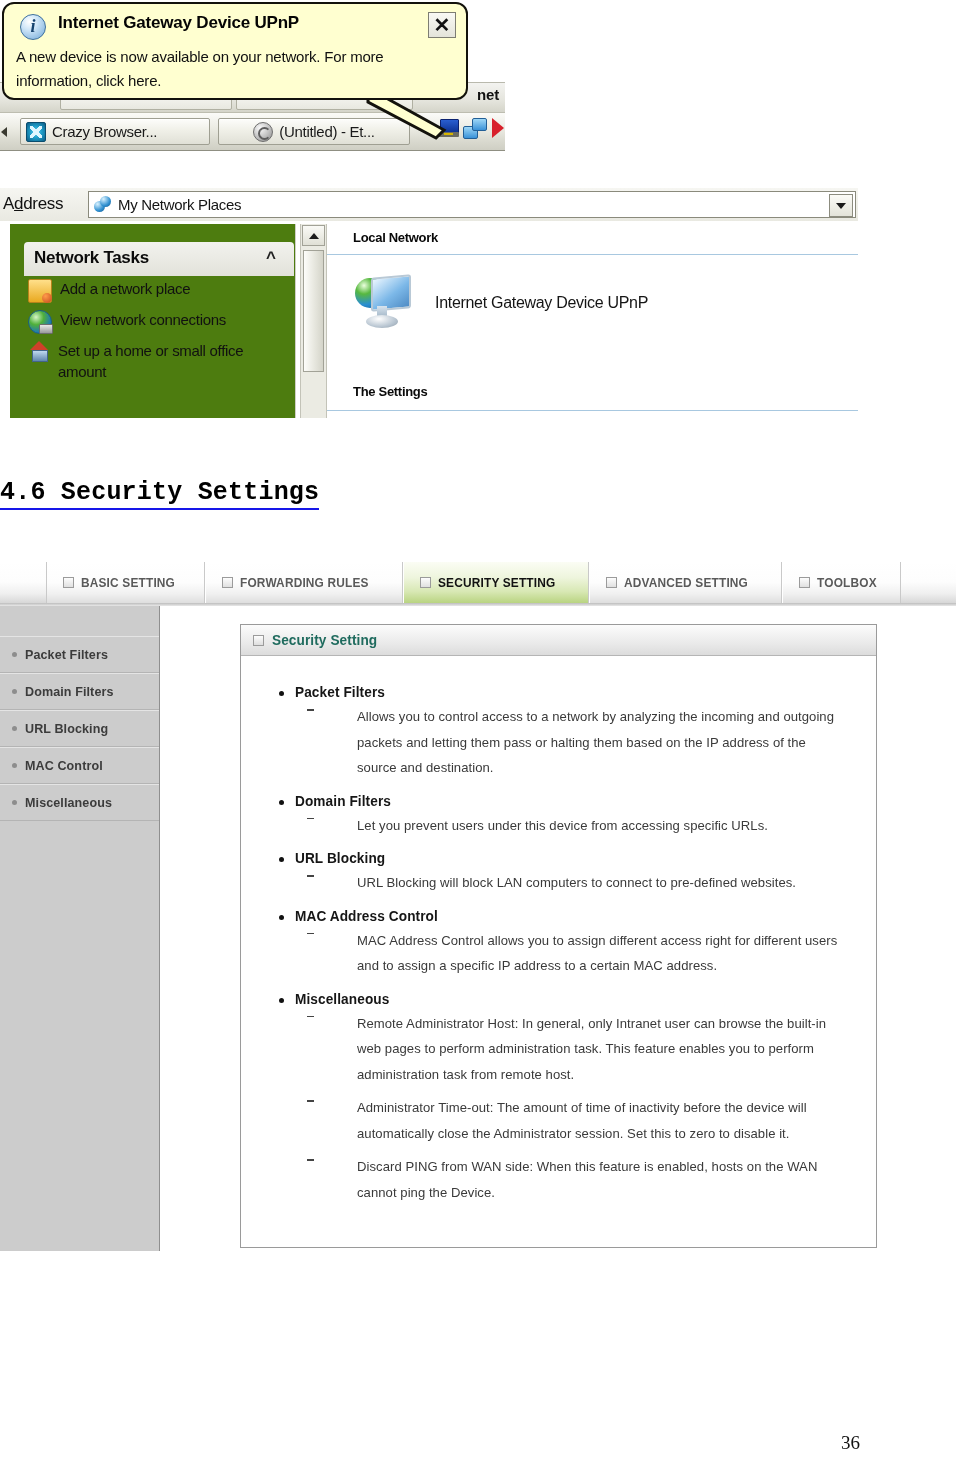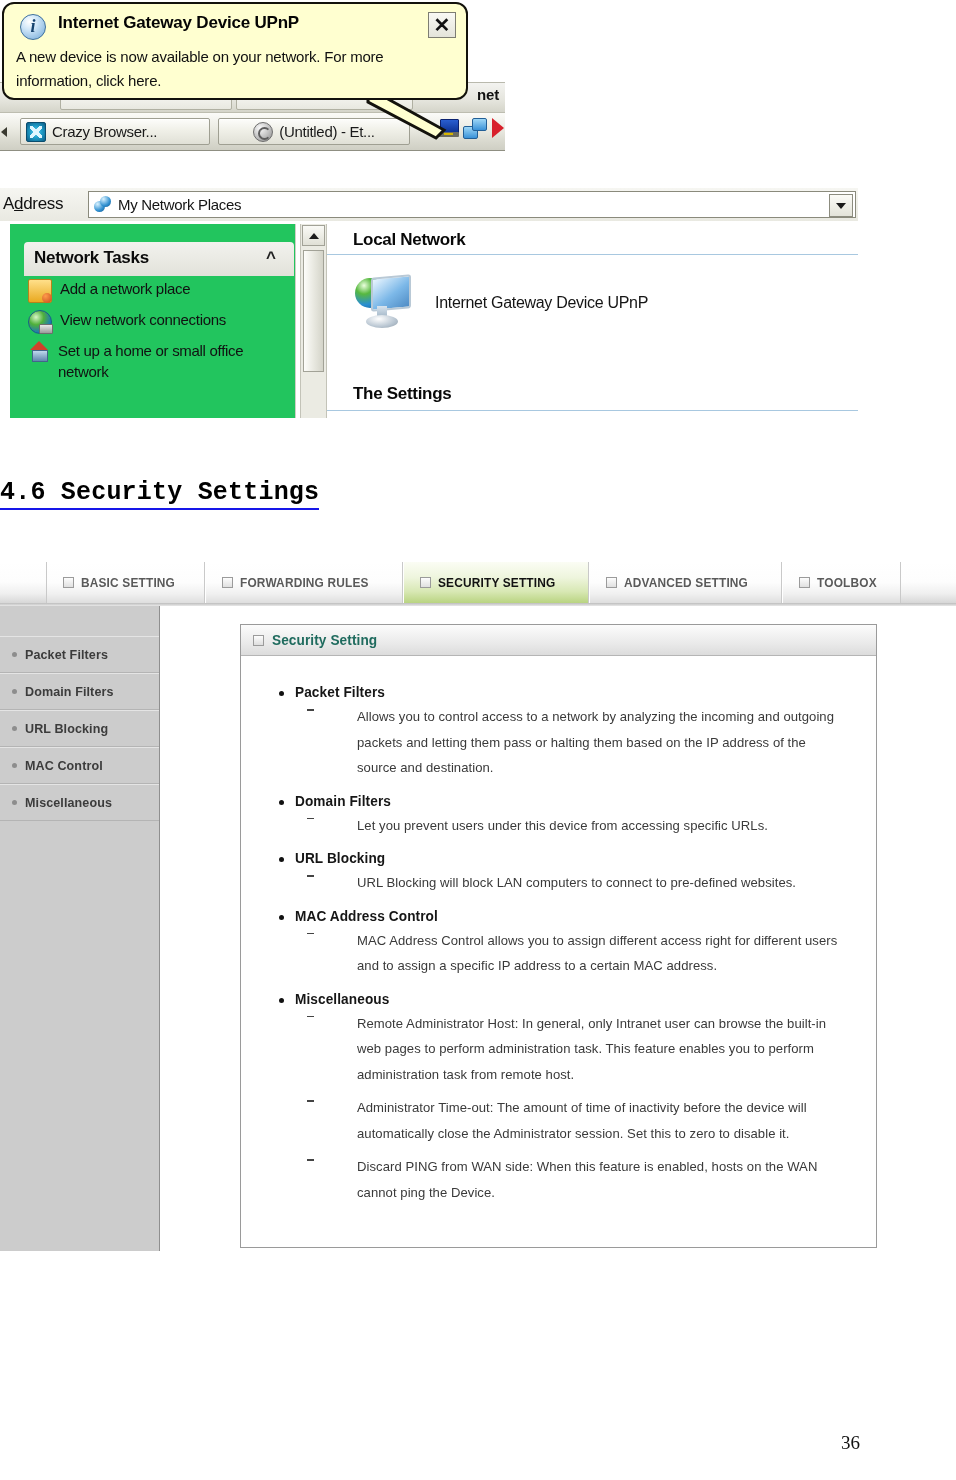--- a/index.html
+++ b/index.html
@@ -297,21 +297,21 @@
   
   #fig-mnp .ex-body {
     position: absolute;
     left: 0; top: 36px;
     width: 858px; height: 194px;
   }
   #fig-mnp .ex-left {
     position: absolute;
     left: 10px; top: 0;
     width: 285px; height: 194px;
-    background: #22c55e;
+    background: #4d7c0f;
     border-right: 1px solid #cfcfc6;
   }
   #fig-mnp .nt-header {
     position: absolute;
     left: 14px; top: 18px;
     width: 270px; height: 34px;
     background: linear-gradient(#f2f2ee, #e2e2da);
     border-radius: 4px 4px 0 0;
   }
   #fig-mnp .nt-title {
@@ -436,21 +436,21 @@
 
   
   #fig-mnp .ex-right {
     position: absolute;
     left: 327px; top: 0;
     width: 531px; height: 194px;
     background: #ffffff;
   }
   #fig-mnp .grp-title {
     position: absolute;
-    font-size: 17px;
+    font-size: 13px;
     font-weight: bold;
     color: #090909;
     letter-spacing: -0.3px;
   }
   #fig-mnp .grp-rule {
     position: absolute;
     left: 0;
     width: 531px;
     height: 1px;
     background: #a8c8e0;
@@ -785,21 +785,21 @@
         <div class="nt-item">
           <span class="nt-ico folder"></span>
           <span class="nt-text">Add a network place</span>
         </div>
         <div class="nt-item">
           <span class="nt-ico globe"></span>
           <span class="nt-text" style="width:200px">View network connections</span>
         </div>
         <div class="nt-item">
           <span class="nt-ico home"></span>
-          <span class="nt-text" style="width:212px">Set up a home or small office network</span>
+          <span class="nt-text" style="width:212px">Set up a home or small office amount</span>
         </div>
       </div>
     </div>
 
     <div class="ex-scroll">
       <div class="sb-up">
           <i></i>
         </div>
       <div class="sb-thumb"></div>
     </div>

